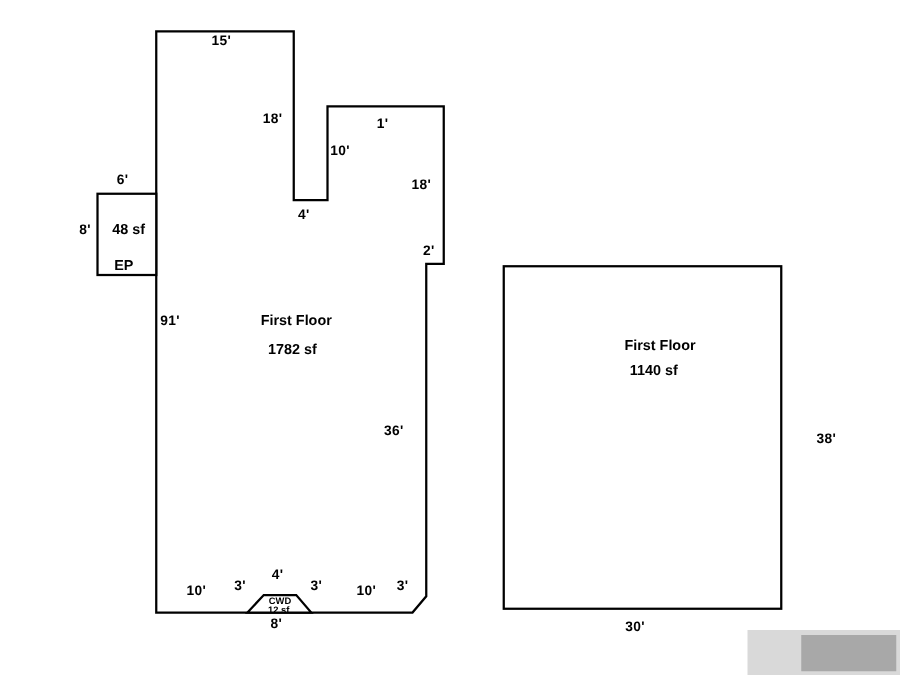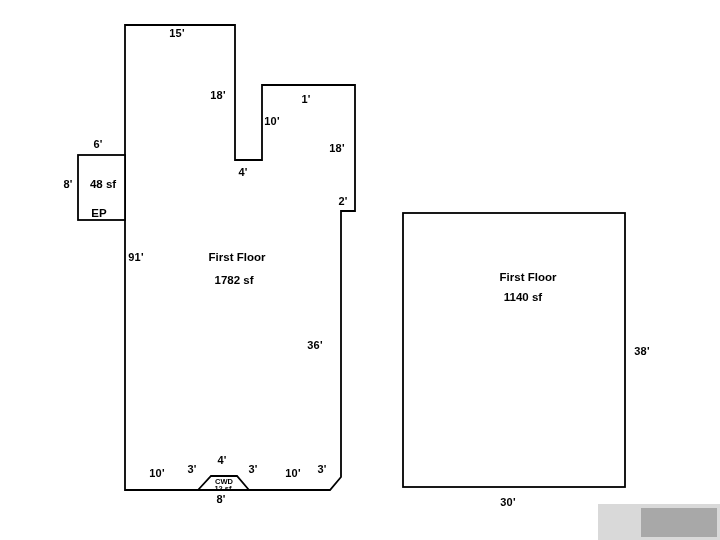--- a/index.html
+++ b/index.html
@@ -88,21 +88,21 @@
       <span class="dim" style="left: 343px; top: 201px;">2'</span>
       <span class="dim" style="left: 136px; top: 257px;">91'</span>
       <span class="dim" style="left: 315px; top: 345px;">36'</span>
       <span class="dim" style="left: 157px; top: 473px;">10'</span>
       <span class="dim" style="left: 192px; top: 469px;">3'</span>
       <span class="dim" style="left: 222px; top: 460px;">4'</span>
       <span class="dim" style="left: 253px; top: 469px;">3'</span>
       <span class="dim" style="left: 293px; top: 473px;">10'</span>
       <span class="dim" style="left: 322px; top: 469px;">3'</span>
       <span class="dim" style="left: 221px; top: 499px;">8'</span>
-      <span class="dim" style="left: 642px; top: 351px; text-align: right;">38'</span>
+      <span class="dim" style="left: 661px; top: 351px; text-align: right;">38'</span>
       <span class="dim" style="left: 508px; top: 502px;">30'</span>
     </div>
 
   <div class="watermark-outer">
     <div class="watermark-inner" style="left:43px; top:4px;"></div>
   </div>
 
 </div>
 
 </body></html>

